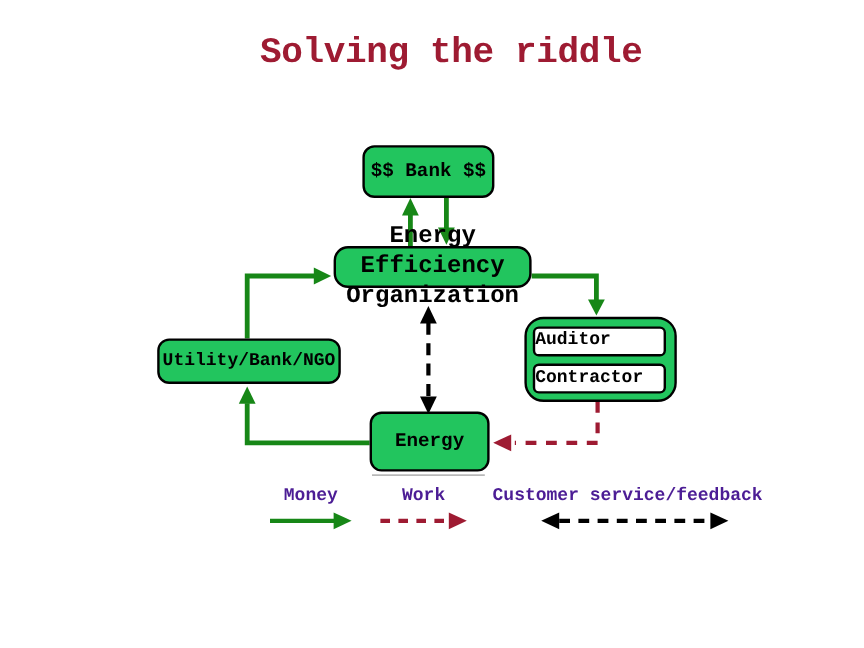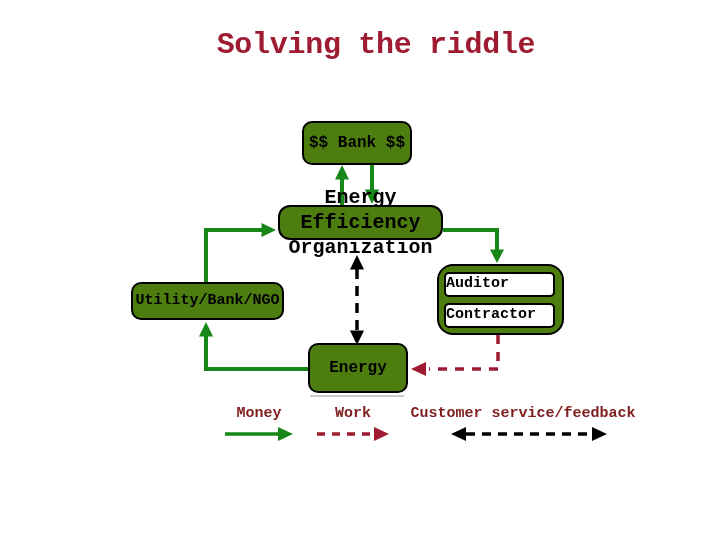--- a/index.html
+++ b/index.html
@@ -5,21 +5,21 @@
   html,body { margin:0; padding:0; }
   .slide {
     position:relative; width:720px; height:540px; background:#ffffff;
     font-family:Liberation Mono, monospace; overflow:hidden;
   }
   .title {
     position:absolute; top:28px; left:32px; right:0; text-align:center;
     font-size:30px; font-weight:bold; letter-spacing:-0.3px; color:var(--accent,#9E1B32);
   }
   .box {
-    position:absolute; background:#4d7c0f; border:2.5px solid #000;
+    position:absolute; background:#22c55e; border:2.5px solid #000;
     border-radius:10px; display:flex; flex-direction:column;
     align-items:center; justify-content:center; text-align:center;
     font-weight:bold; color:#000; box-sizing:border-box; line-height:1.25;
   }
   .box-bank       { left:302px; top:121px; width:110px; height:44px; font-size:16px; }
   .box-eeo        { left:278px; top:205px; width:165px; height:35px; font-size:20px; border-radius:12px; }
   .box-utility    { left:131px; top:282px; width:153px; height:38px; font-size:15px; }
   .box-group      { left:437px; top:264px; width:127px; height:71px; border-radius:16px; }
   .box-inner {
     position:absolute; left:5px; width:111px; height:25px;
@@ -32,21 +32,21 @@
   .box-customer   { left:308px; top:343px; width:100px; height:50px; font-size:16px; }
   svg.overlay { position:absolute; left:0; top:0; pointer-events:none; }
   .stroke-money    { stroke:var(--money,#178717); stroke-width:4; fill:none; }
   .fill-money      { fill:var(--money,#178717); }
   .stroke-work     { stroke:var(--work,#9E1B32); stroke-width:3.5; fill:none; stroke-dasharray:9 8; }
   .fill-work       { fill:var(--work,#9E1B32); }
   .stroke-feedback { stroke:var(--feedback,#000); stroke-width:3.5; fill:none; stroke-dasharray:10 7; }
   .fill-feedback   { fill:var(--feedback,#000); }
   .legend-label {
     position:absolute; top:405px; text-align:center;
-    font-weight:bold; font-size:15px; color:#7f1d1d;
+    font-weight:bold; font-size:15px; color:#4c1d95;
   }
   .legend-money    { left:209px; width:100px; }
   .legend-work     { left:303px; width:100px; }
   .legend-feedback { left:392px; width:262px; }
 </style>
 </head>
 <body>
 
 <div class="slide">
 

